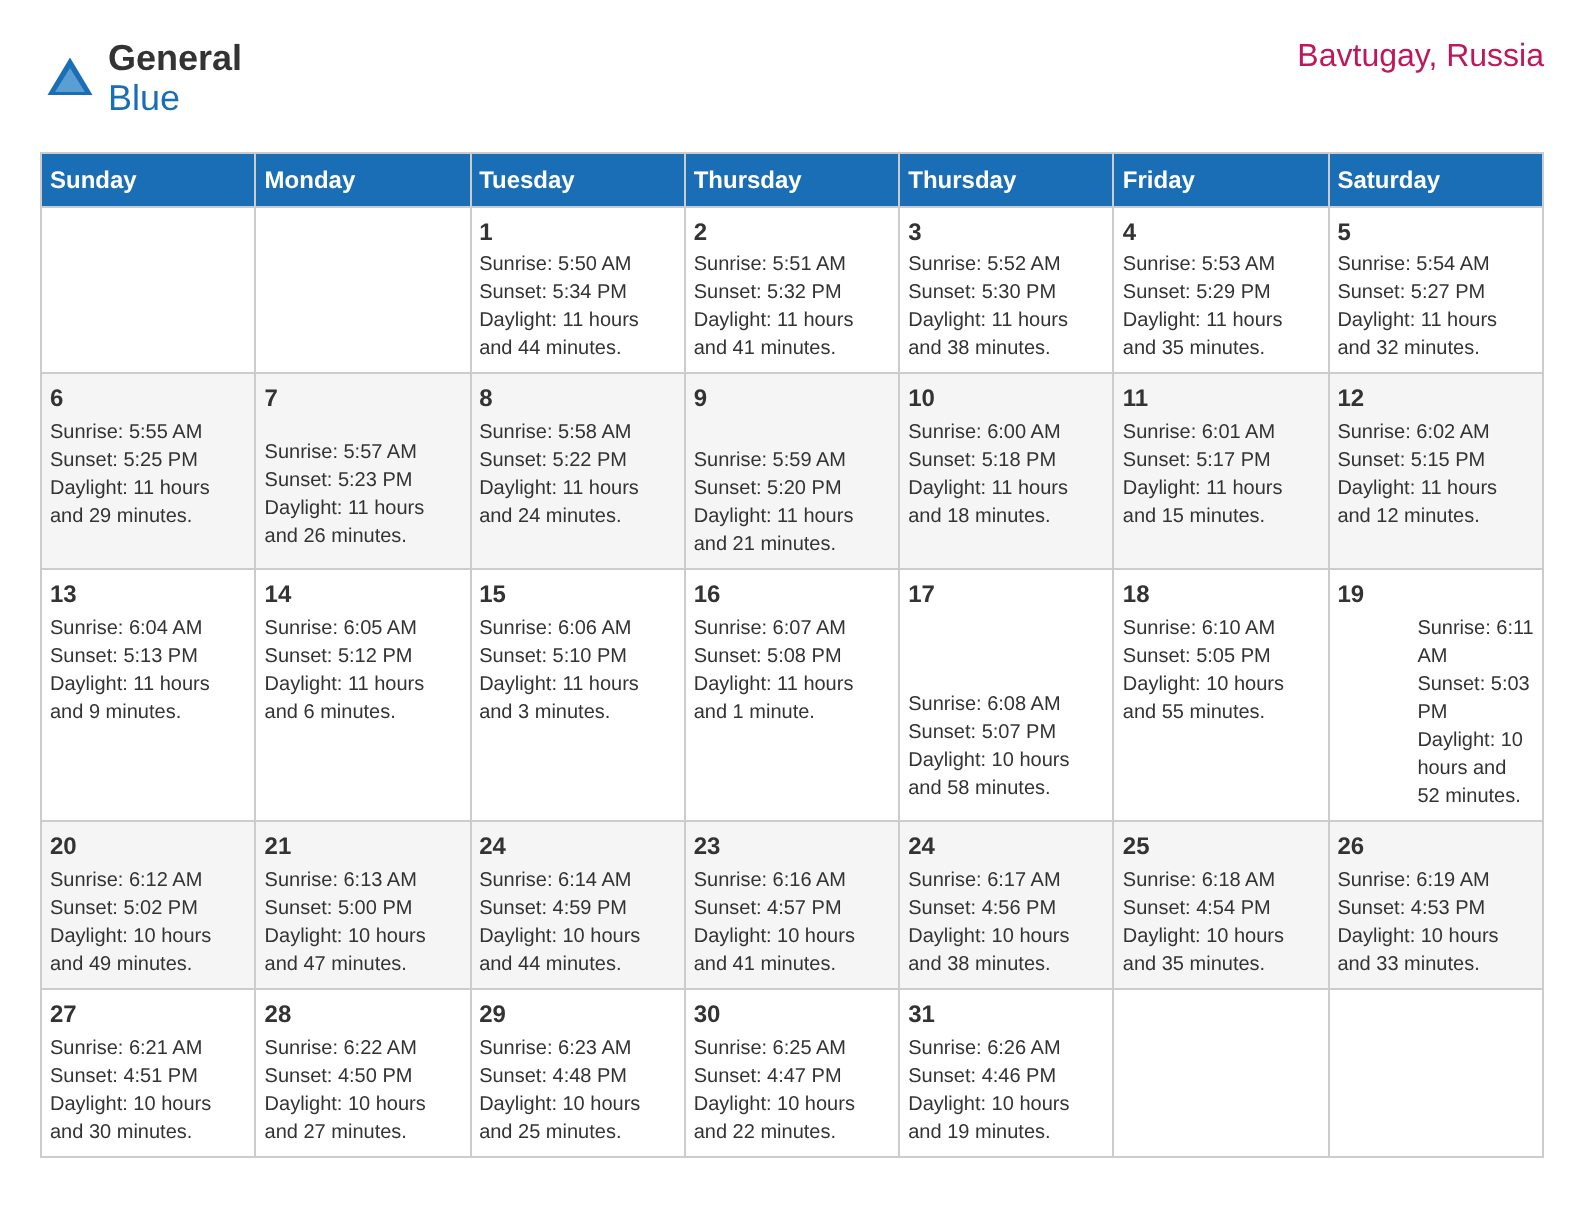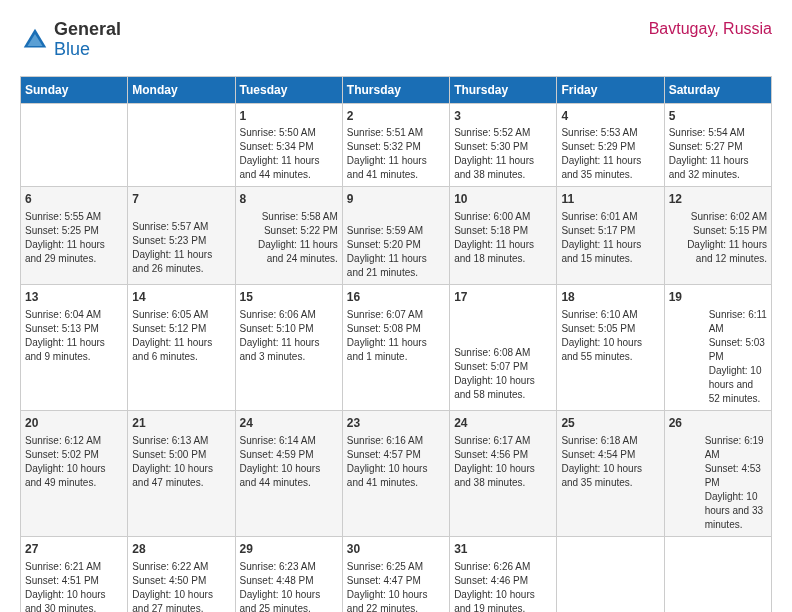--- a/index.html
+++ b/index.html
@@ -154,21 +154,21 @@
 Daylight: 11 hours and 29 minutes.</div>
         </td>
         <td>
           <span class="day-number">7</span>
           <div class="day-info" style="white-space: pre-line; margin-top: 12px;">Sunrise: 5:57 AM
 Sunset: 5:23 PM
 Daylight: 11 hours and 26 minutes.</div>
         </td>
         <td>
           <span class="day-number">8</span>
-          <div class="day-info" style="white-space: pre-line; text-align: right;">Sunrise: 5:58 AM
+          <div class="day-info" style="white-space: pre-line;">Sunrise: 5:58 AM
 Sunset: 5:22 PM
 Daylight: 11 hours and 24 minutes.</div>
         </td>
         <td>
           <span class="day-number">9</span>
           <div class="day-info" style="white-space: pre-line; margin-top: 16px;">Sunrise: 5:59 AM
 Sunset: 5:20 PM
 Daylight: 11 hours and 21 minutes.</div>
         </td>
         <td>
@@ -178,21 +178,21 @@
 Daylight: 11 hours and 18 minutes.</div>
         </td>
         <td>
           <span class="day-number">11</span>
           <div class="day-info" style="white-space: pre-line;">Sunrise: 6:01 AM
 Sunset: 5:17 PM
 Daylight: 11 hours and 15 minutes.</div>
         </td>
         <td>
           <span class="day-number">12</span>
-          <div class="day-info" style="white-space: pre-line; text-align: right;">Sunrise: 6:02 AM
+          <div class="day-info" style="white-space: pre-line;">Sunrise: 6:02 AM
 Sunset: 5:15 PM
 Daylight: 11 hours and 12 minutes.</div>
         </td>
       </tr>
       <tr>
         <td>
           <span class="day-number">13</span>
           <div class="day-info" style="white-space: pre-line;">Sunrise: 6:04 AM
 Sunset: 5:13 PM
 Daylight: 11 hours and 9 minutes.</div>
@@ -266,21 +266,21 @@
 Daylight: 10 hours and 38 minutes.</div>
         </td>
         <td>
           <span class="day-number">25</span>
           <div class="day-info" style="white-space: pre-line;">Sunrise: 6:18 AM
 Sunset: 4:54 PM
 Daylight: 10 hours and 35 minutes.</div>
         </td>
         <td>
           <span class="day-number">26</span>
-          <div class="day-info" style="white-space: pre-line; margin-left: 36px;">Sunrise: 6:19 AM
+          <div class="day-info" style="white-space: pre-line;">Sunrise: 6:19 AM
 Sunset: 4:53 PM
 Daylight: 10 hours and 33 minutes.</div>
         </td>
       </tr>
       <tr>
         <td>
           <span class="day-number">27</span>
           <div class="day-info" style="white-space: pre-line;">Sunrise: 6:21 AM
 Sunset: 4:51 PM
 Daylight: 10 hours and 30 minutes.</div>

